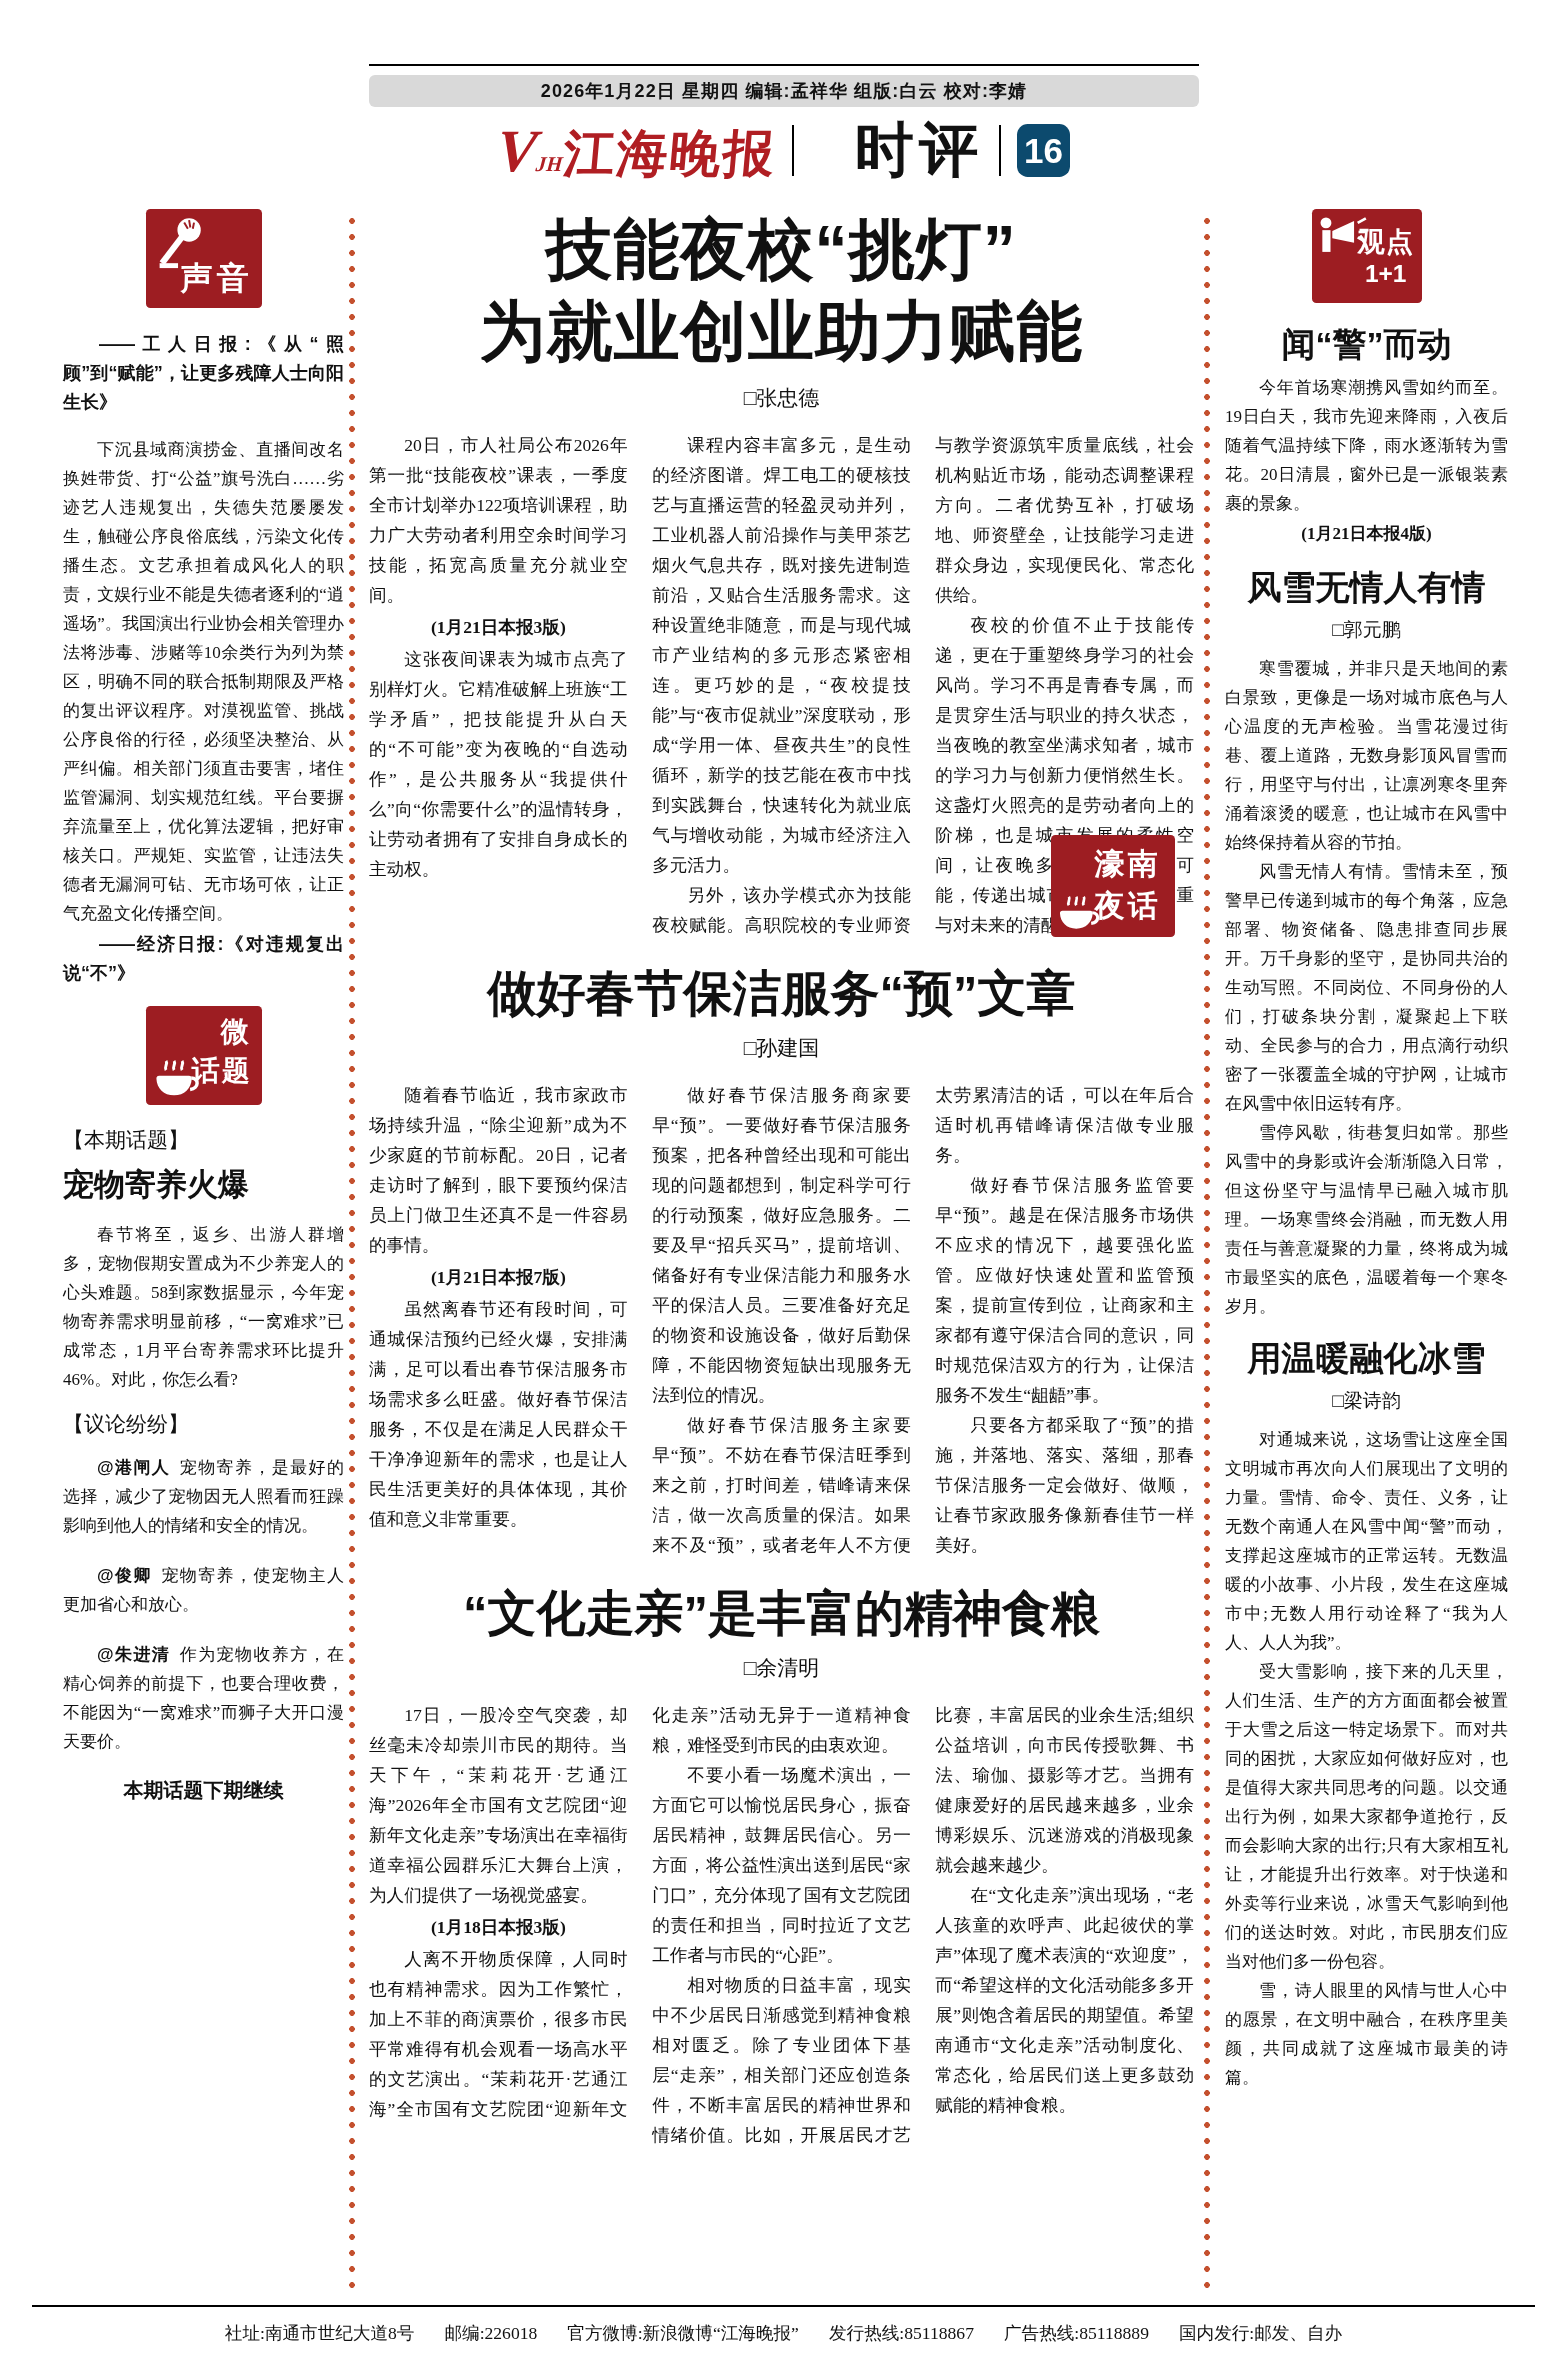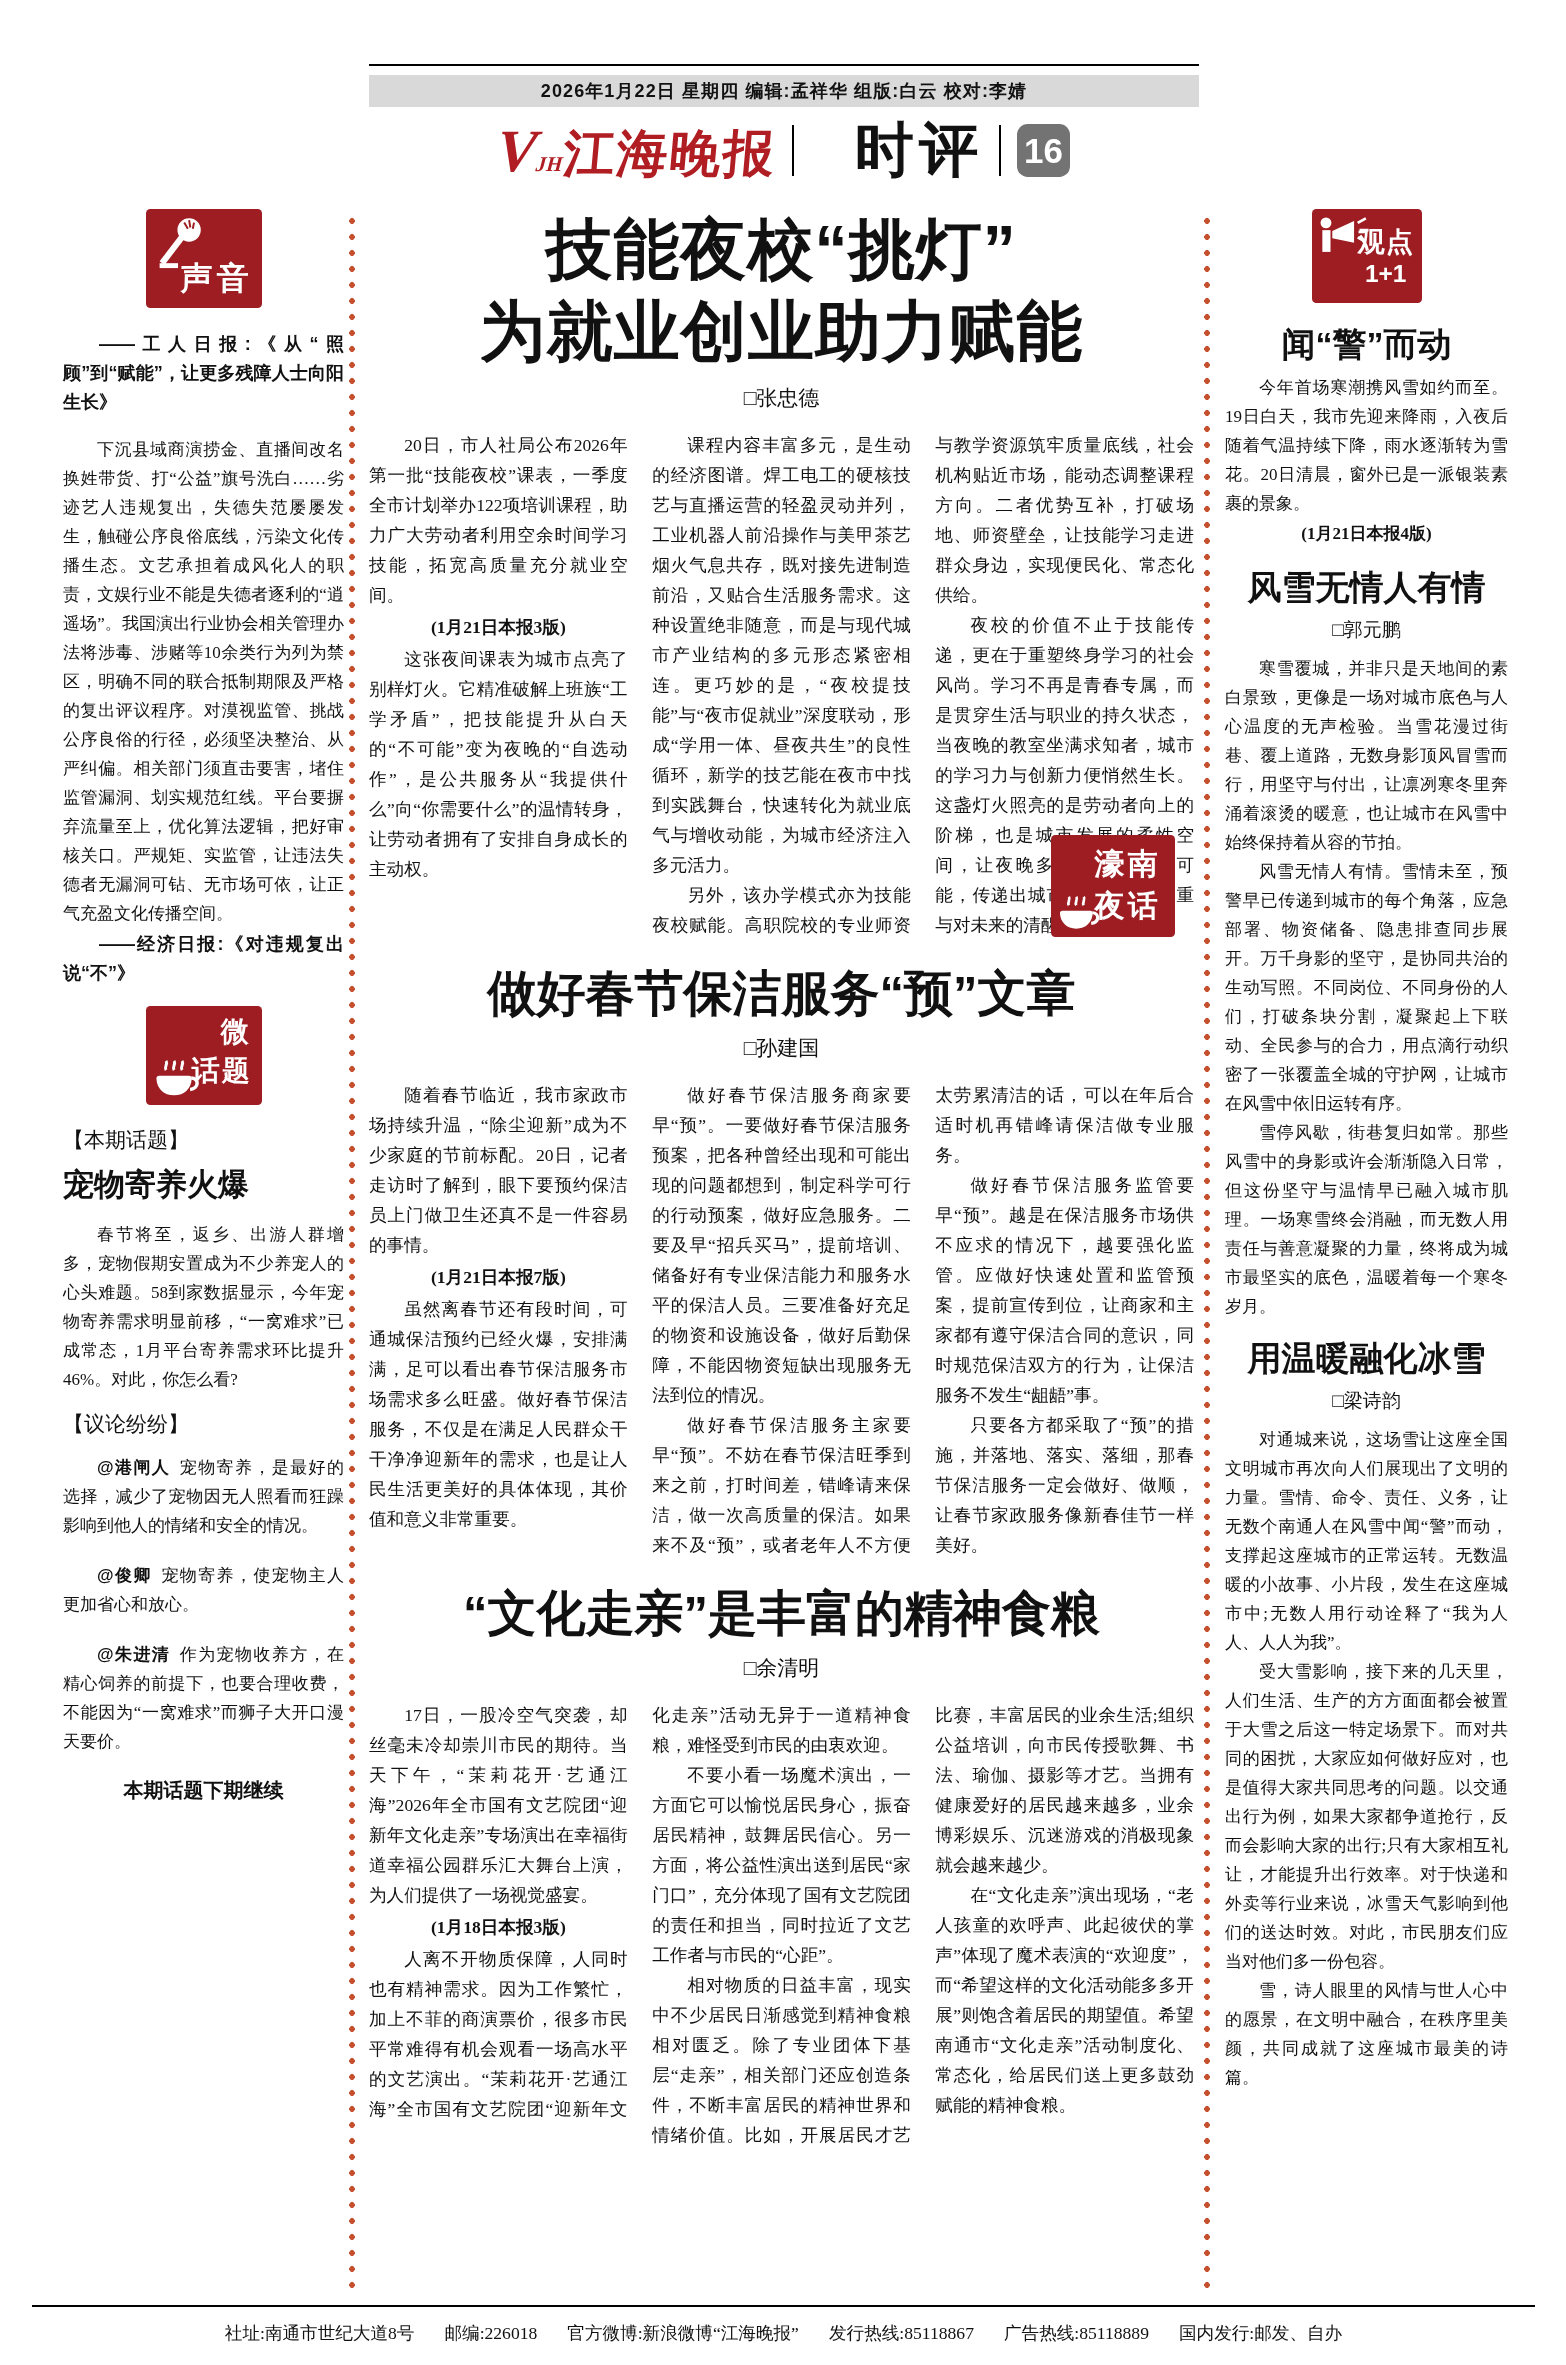--- a/index.html
+++ b/index.html
@@ -1,33 +1,33 @@
 <!DOCTYPE html>
 <html style="font-size:8.5px"><head>
 <meta charset="utf-8">
 <style>
   html,body{margin:0;padding:0;background:#ffffff;}
   .page{position:relative;width:1567px;height:2366px;background:#ffffff;overflow:hidden;
         font-family:"Liberation Serif","DejaVu Serif",serif;color:#111;}
-  .hei{font-family:"Liberation Sans","DejaVu Sans",sans-serif;}
+  .hei{font-family:"Liberation Sans","DejaVu Sans",sans-serif;border-radius:6px;}
 
   
   .topline{position:absolute;left:369px;top:64px;width:830px;height:2.1px;background:#000;}
   .datebar{position:absolute;left:369px;top:75px;width:830px;height:32px;background:#d9d9d9;
            display:flex;align-items:center;justify-content:center;font-size:18px;font-weight:600;
            font-family:"Liberation Sans","DejaVu Sans",sans-serif;letter-spacing:1.1px;}
   .masthead{position:absolute;left:0;top:116px;width:100%;height:69px;display:flex;
             align-items:center;justify-content:center;gap:16px;}
   .logo{display:flex;align-items:baseline;color:#b01e23;transform:skewX(-5deg);}
   .logo-mark{font-size:60px;font-weight:bold;font-style:italic;line-height:1;}
   .logo-mark i{font-size:21px;font-style:italic;}
   .logo-text{font-size:51px;font-weight:bold;line-height:1;letter-spacing:2.1px;}
   .vrule{width:1.6px;height:51px;background:#000;}
   .section-title{font-size:59px;font-weight:900;letter-spacing:5.3px;line-height:1;margin-left:45px;}
-  .badge{width:53px;height:53px;background:#737373;color:#fff;border-radius:10.7px;
+  .badge{width:53px;height:53px;background:#0c4a6e;color:#fff;border-radius:10.7px;
          display:flex;align-items:center;justify-content:center;font-size:35px;font-weight:bold;}
 
   
   .left-col {position:absolute;left:63px; top:209px;width:281px;}
   .center-col{position:absolute;left:369px; top:209px;width:825px;}
   .right-col{position:absolute;left:1225px;top:209px;width:283px;}
   .dotted{position:absolute;top:213px;height:2080px;width:6.4px;
           background-image:radial-gradient(circle at 3.2px 8px,#c4502e 2.7px,rgba(0,0,0,0) 3.2px);
           background-size:6.4px 16px;background-repeat:repeat-y;}
   .dot1{left:349px;} .dot2{left:1204px;}

